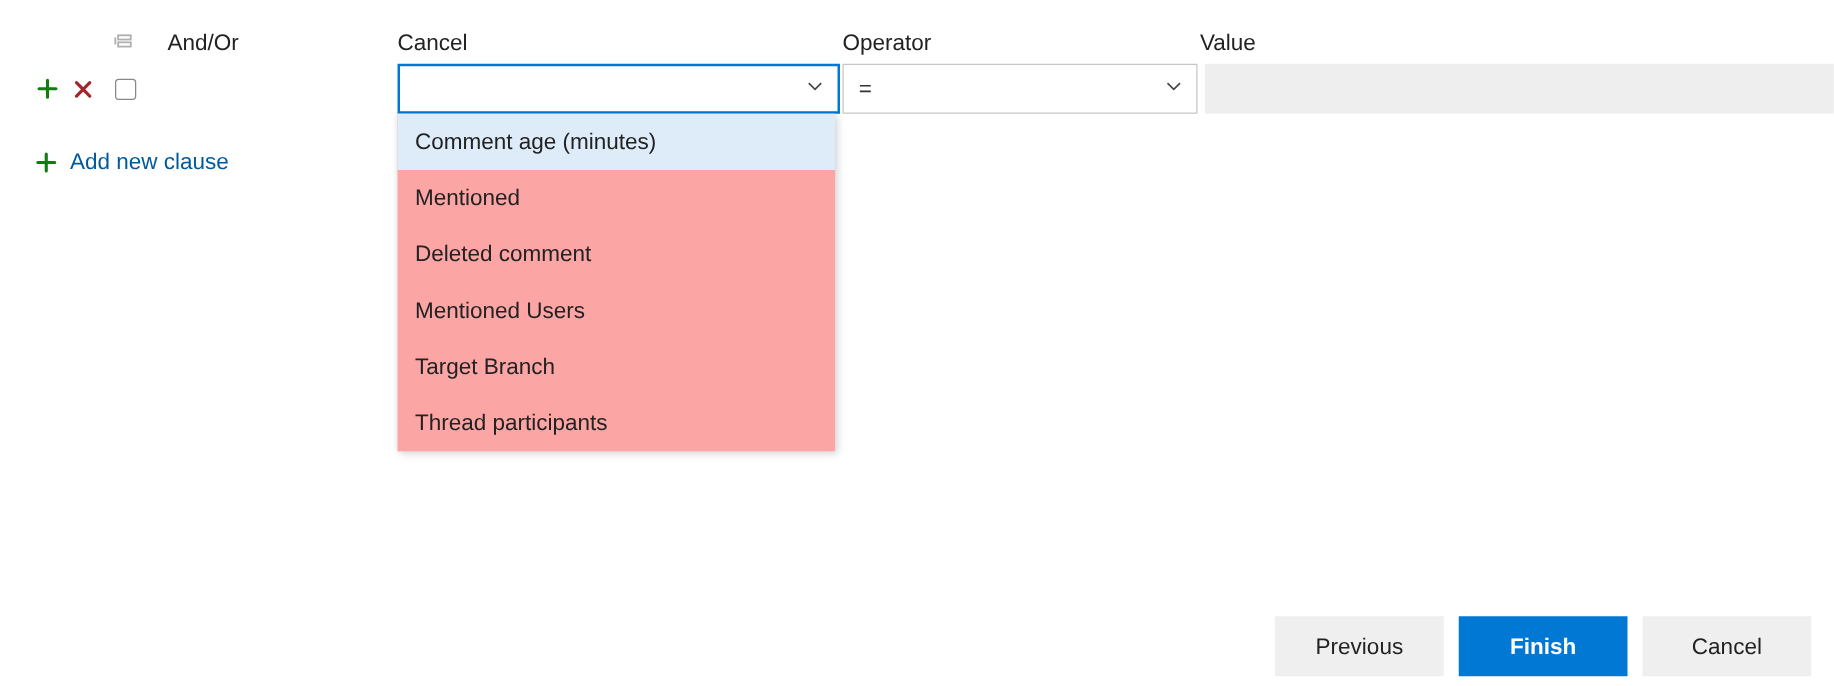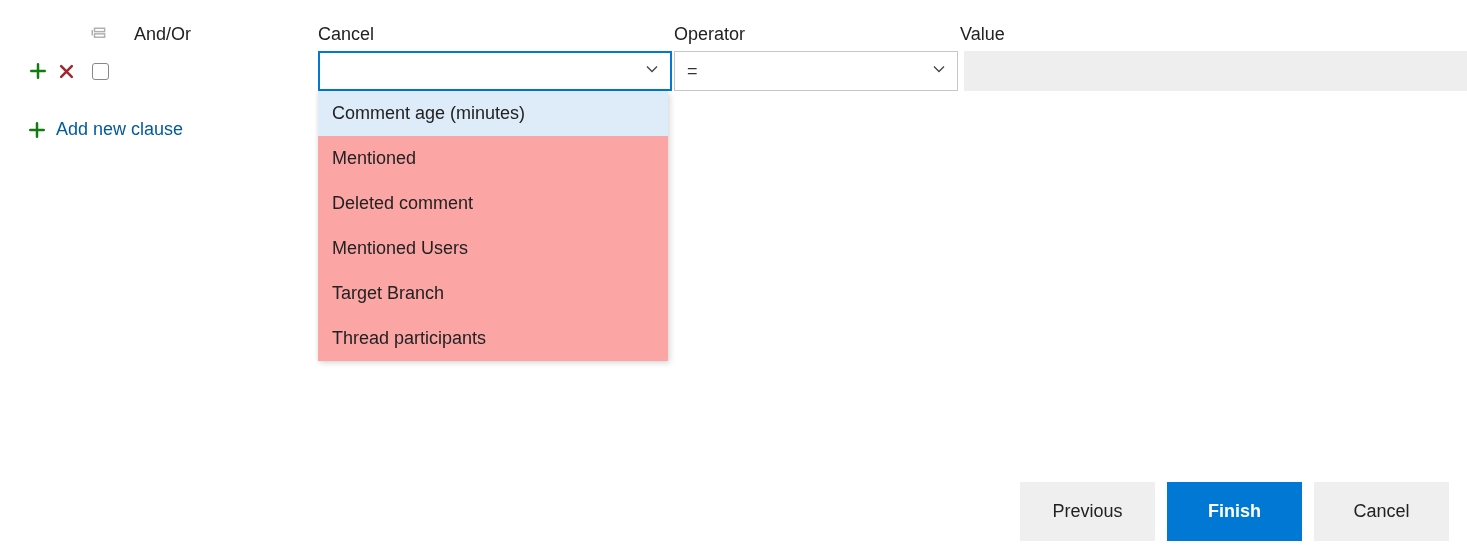--- a/index.html
+++ b/index.html
@@ -120,21 +120,21 @@
   }
   .footer {
     position: absolute;
     right: 18px;
     bottom: 8px;
     display: flex;
     gap: 12px;
   }
   .btn {
     min-width: 135px;
-    height: 59px;
+    height: 48px;
     display: inline-flex;
     align-items: center;
     justify-content: center;
     font-size: 18px;
     cursor: pointer;
     border: none;
   }
   .btn.default { background: #efefef; color: #222; }
   .btn.primary { background: #0078d4; color: #fff; font-weight: 700; }
   .field-col { position: relative; }

